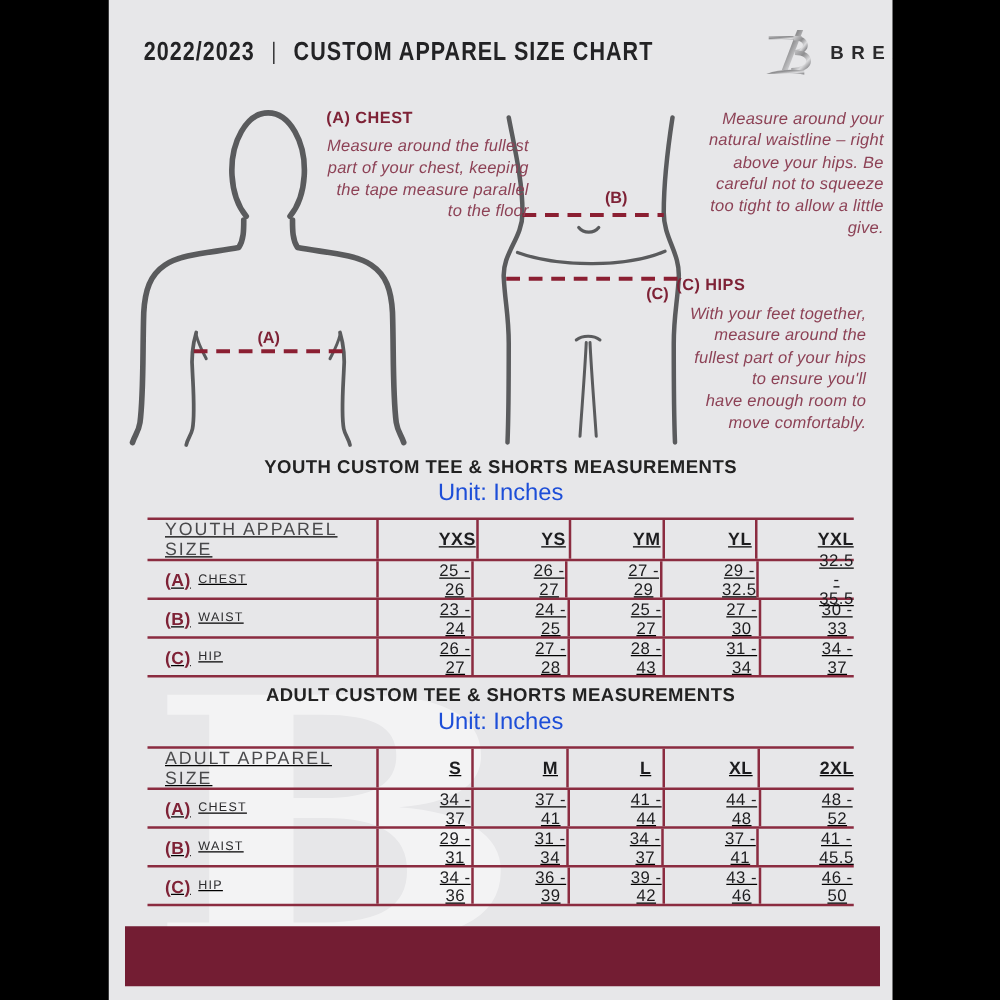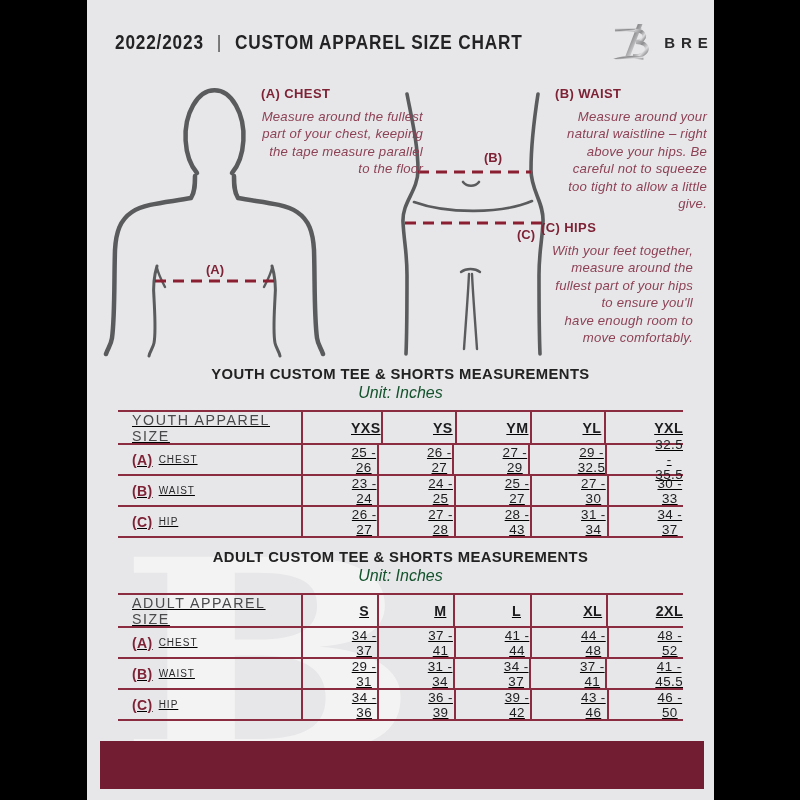--- a/index.html
+++ b/index.html
@@ -32,21 +32,21 @@
   .guide p{font-size:13.2px;font-style:italic;color:var(--maroon-body);line-height:1.32;letter-spacing:.2px;white-space:pre-line;text-align:right;}
   .guide-a{left:174px;top:6px;width:162px;}
   .guide-b{left:468px;top:6px;width:152px;}
   .guide-c{left:454px;top:140px;width:152px;}
 
   
   .table-sec{position:absolute;left:0;width:627px;z-index:2;text-align:center;}
   .sec-youth{top:366px;}
   .sec-adult{top:549px;}
   .tbl-title{font-size:14.8px;font-weight:bold;color:#222;letter-spacing:.4px;}
-  .tbl-unit{font-size:16px;font-style:italic;color:#14532d;margin-top:2px;}
+  .tbl-unit{font-size:19px;color:#1d4ed8;margin-top:2px;}
   .size-table{width:565px;margin:8px auto 0;border-top:2px solid var(--rule);text-decoration:underline;}
   .tr{display:grid;grid-template-columns:183px repeat(5,1fr);border-bottom:2px solid var(--rule);}
   .td{display:flex;align-items:center;justify-content:center;height:29px;font-size:13.4px;color:var(--ink);letter-spacing:.4px;}
   .tr.head .td{height:31px;}
   .td + .td{border-left:2px solid var(--rule);padding-left:48px;}
   .td.lbl{justify-content:flex-start;padding-left:14px;text-align:left;}
   .corner{font-size:14.2px;color:#49494b;letter-spacing:1.6px;}
   .sz{font-weight:bold;font-size:14.2px;}
   .key{font-weight:bold;color:var(--maroon-heading);margin-right:6px;font-size:14px;}
   .nm{font-size:10px;color:#2b2b2d;letter-spacing:1px;}
@@ -116,21 +116,20 @@
       <path stroke="#8b1f32" stroke-width="3.2" stroke-dasharray="11 7" stroke-linecap="butt" d="M 18 133 L 157 133"></path>
       <text x="106" y="72" text-anchor="middle" fill="#7e2236" stroke="none" font-size="13" font-weight="bold">(B)</text>
       <text x="139" y="149" text-anchor="middle" fill="#7e2236" stroke="none" font-size="13" font-weight="bold">(C)</text>
     </svg>
 
     <div class="guide guide-a">
       <h3>(A) CHEST</h3>
       <p>Measure around the fullest part of your chest, keeping the tape measure parallel to the floor</p>
     </div>
     <div class="guide guide-b">
-      <h3>(B) WAIST</h3>
       <p>Measure around your natural waistline – right above your hips. Be careful not to squeeze too tight to allow a little give.</p>
     </div>
     <div class="guide guide-c">
       <h3>(C) HIPS</h3>
       <p>With your feet together, measure around the fullest part of your hips to ensure you'll
 have enough room to move comfortably.</p>
     </div>
   </section>
 
   <div class="watermark">B</div>

